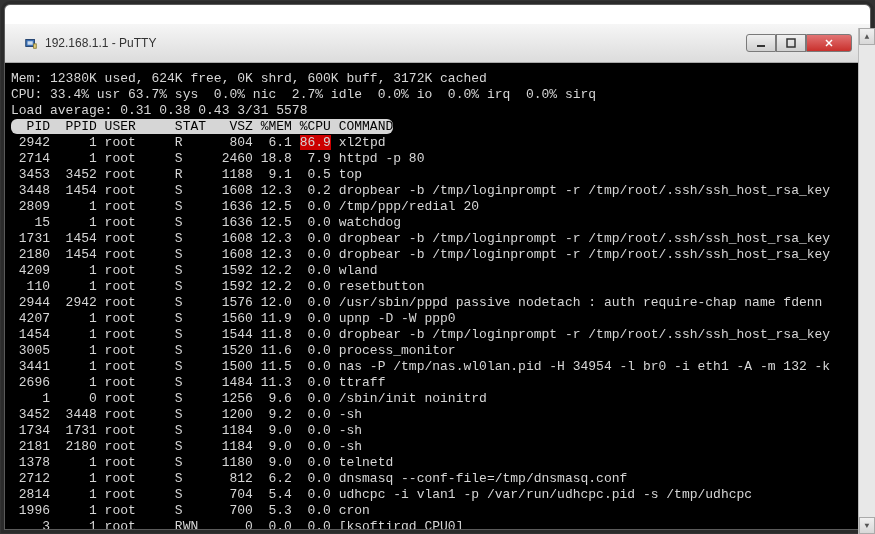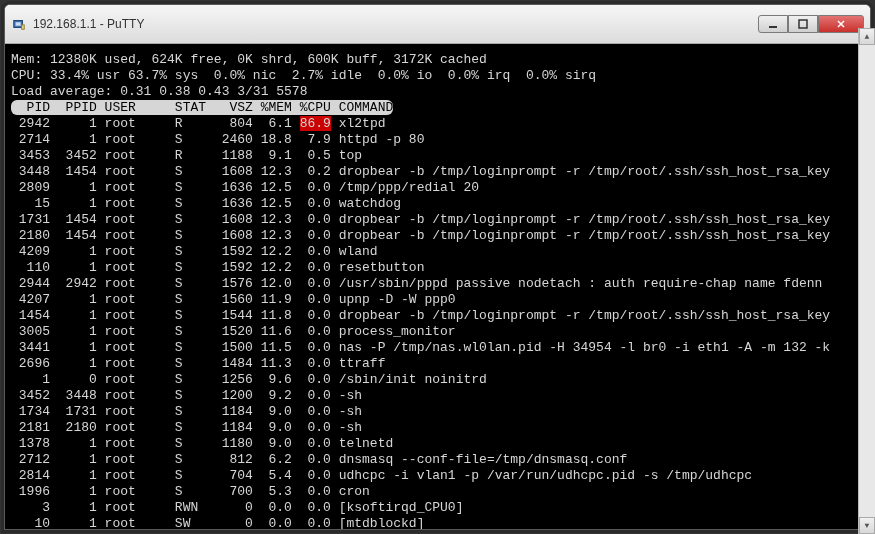--- a/index.html
+++ b/index.html
@@ -1,18 +1,18 @@
 <!DOCTYPE html>
 <html><head>
 <meta charset="utf-8">
 <style>
   * { margin: 0; padding: 0; box-sizing: border-box; }
   body { font-family: "Courier New", monospace; background: #333; display: flex; justify-content: center; align-items: flex-start; padding: 4px; }
   .window { width: 867px; height: 526px; background: #fff; border: 1px solid #5a5a5a; border-radius: 6px 6px 0 0; box-shadow: 0 0 0 3px rgba(0,0,0,0.15); overflow: hidden; display: flex; flex-direction: column; }
-  .titlebar { height: 39px; background: linear-gradient(to bottom, #f6f6f6, #dcdcdc); display: flex; align-items: center; padding: 0 6px; border-bottom: 1px solid #aaa; }
+  .titlebar { height: 39px; background: linear-gradient(to bottom, #f6f6f6, #dcdcdc); display: flex; align-items: center; padding: 0 18px; border-bottom: 1px solid #aaa; margin-top: 19px; }
   .titlebar-icon { width: 16px; height: 16px; margin-right: 6px; display: flex; align-items: center; justify-content: center; }
   .titlebar-icon svg { width: 14px; height: 14px; }
   .title-text { font-family: "Segoe UI", Tahoma, sans-serif; font-size: 12px; color: #333; flex: 1; }
   .win-buttons { display: flex; gap: 0; }
   .win-btn { width: 30px; height: 18px; border: 1px solid #7a7a7a; background: linear-gradient(to bottom, #f0f0f0, #d0d0d0); display: flex; align-items: center; justify-content: center; font-family: sans-serif; font-size: 10px; cursor: pointer; border-radius: 0; }
   .win-btn:first-child { border-top-left-radius: 3px; border-bottom-left-radius: 3px; }
   .win-btn.close { background: linear-gradient(to bottom, #e27474, #c9302c); border-top-right-radius: 3px; border-bottom-right-radius: 3px; color: #fff; width: 46px; }
   .win-btn.close svg, .win-btn svg { width: 10px; height: 10px; }
   .terminal { flex: 1; background: #000000; color: #d6d6d6; font-family: "Courier New", monospace; font-size: 13px; line-height: 16px; padding: 8px 6px; overflow: hidden; position: relative; white-space: pre; }
   .scrollbar { position: absolute; right: 0; top: 28px; bottom: 0; width: 17px; background: #e8e8e8; border-left: 1px solid #bbb; }

